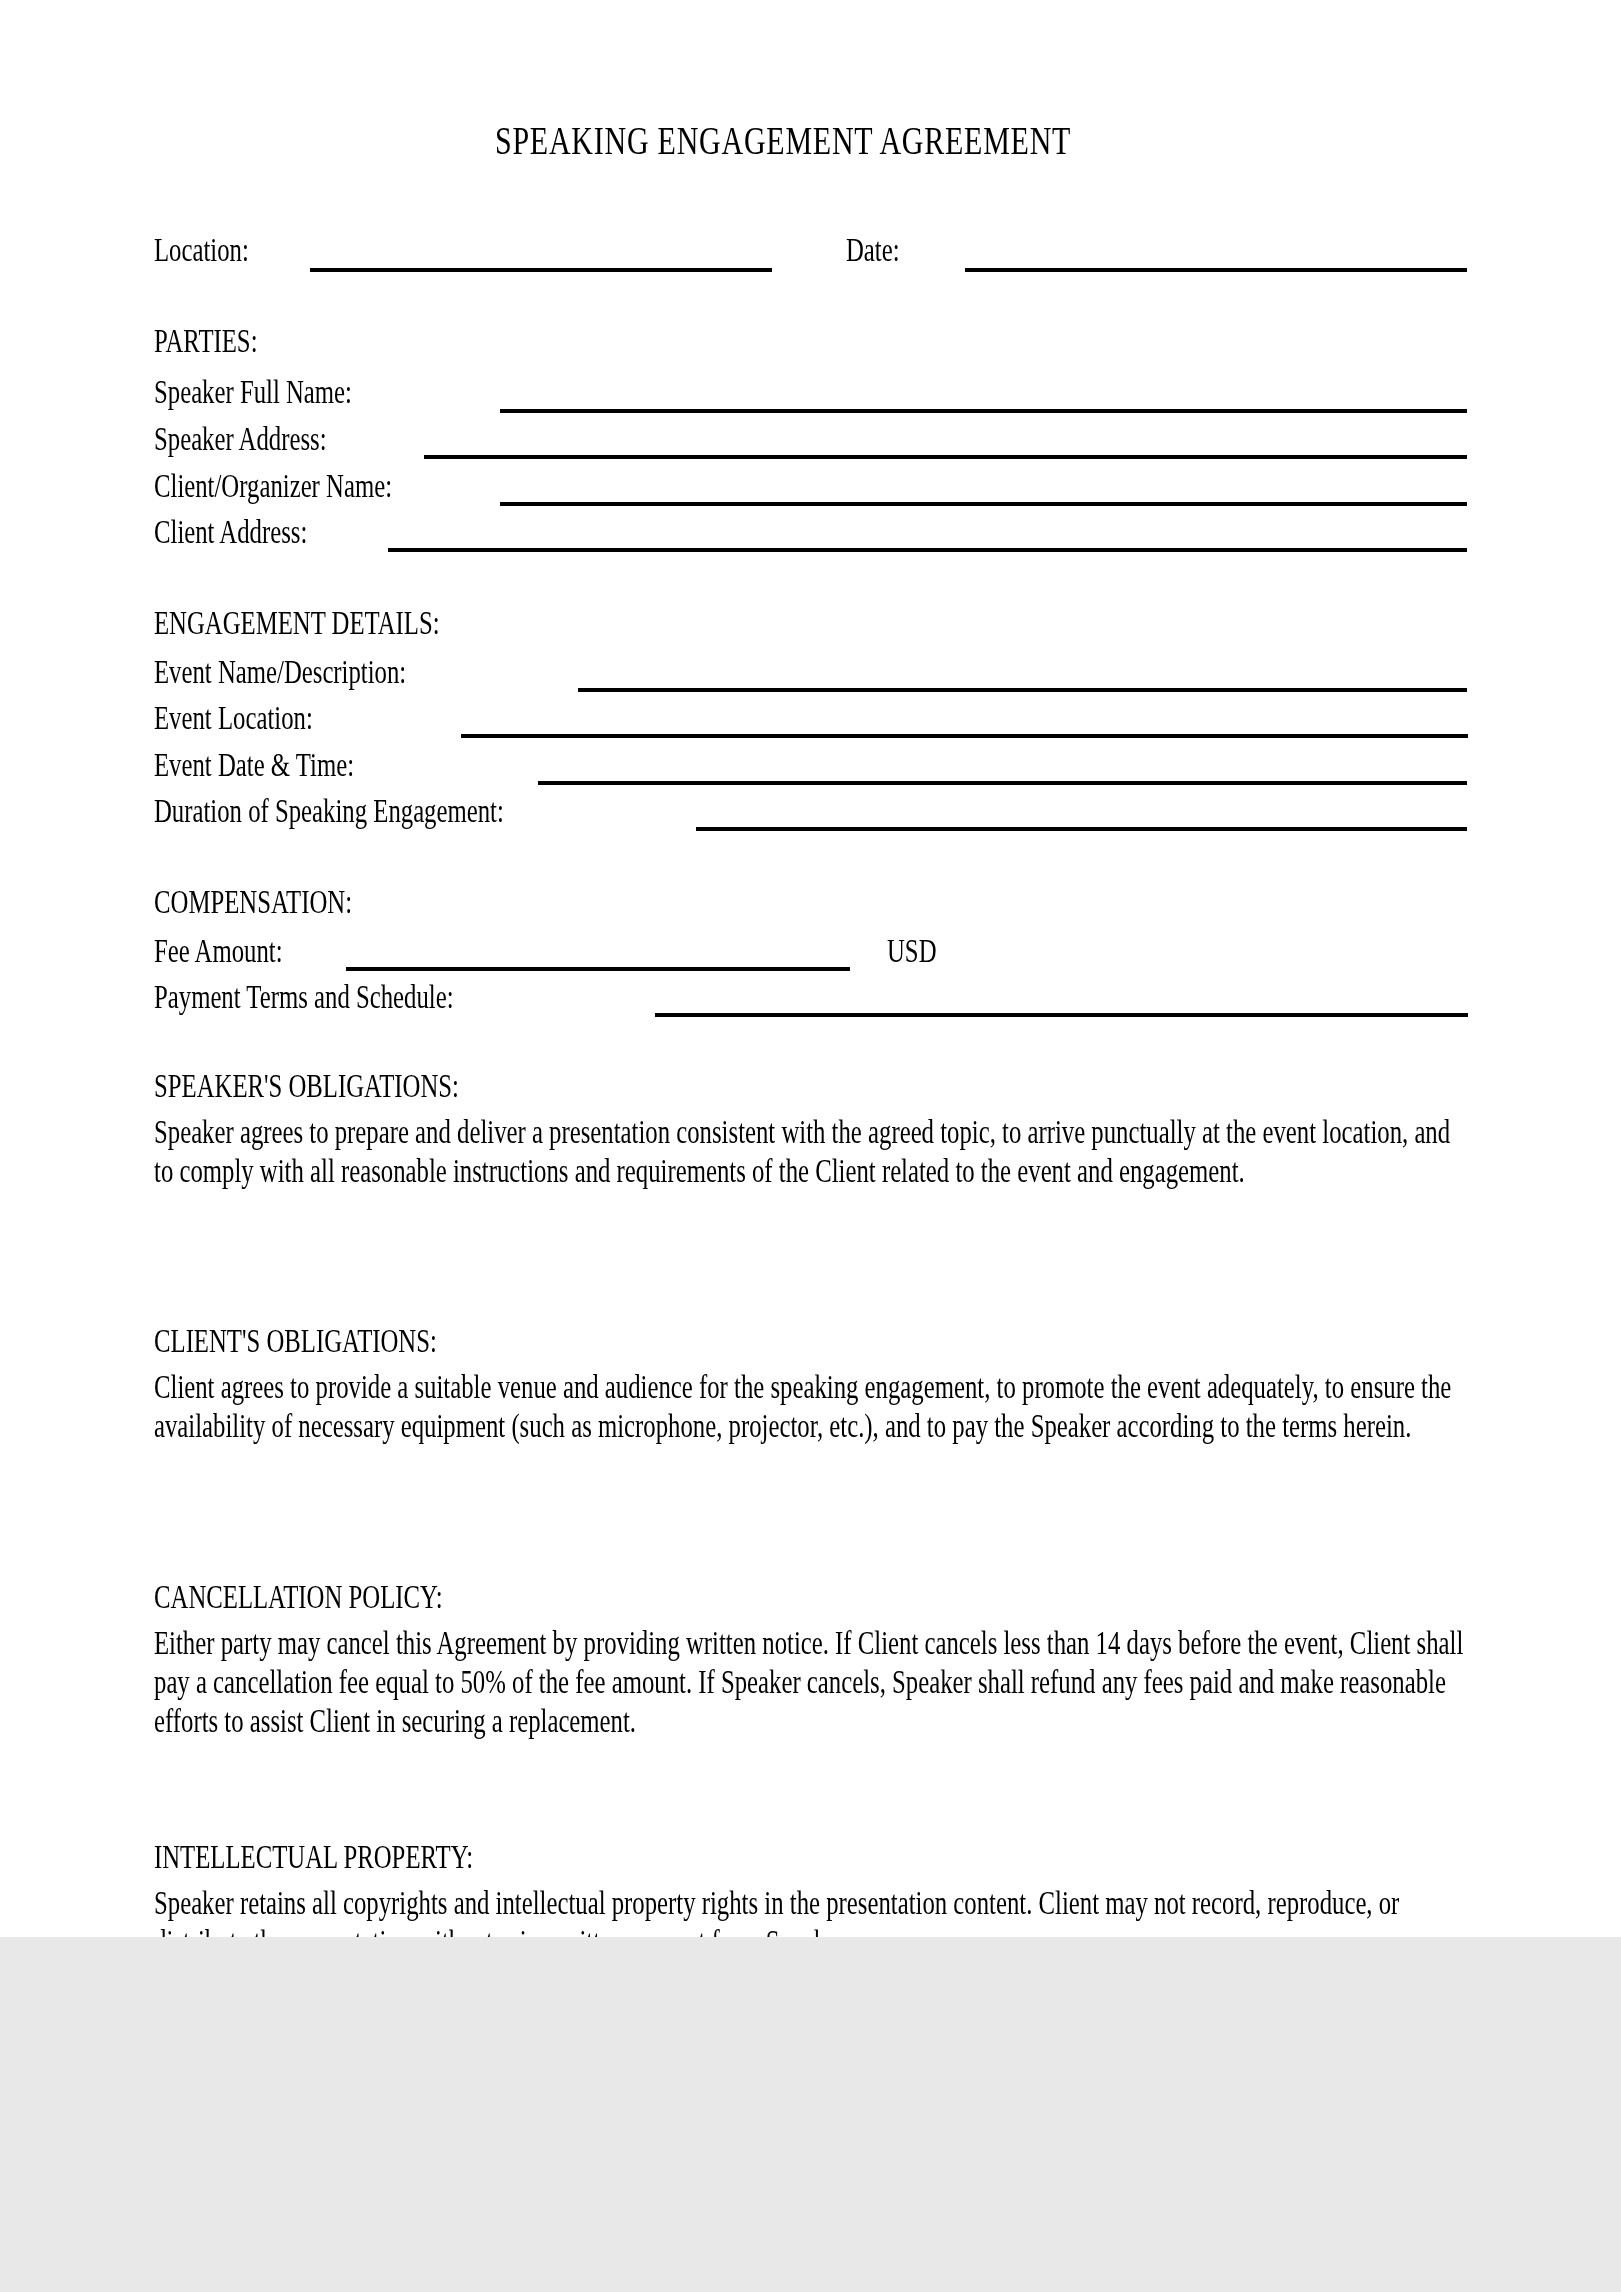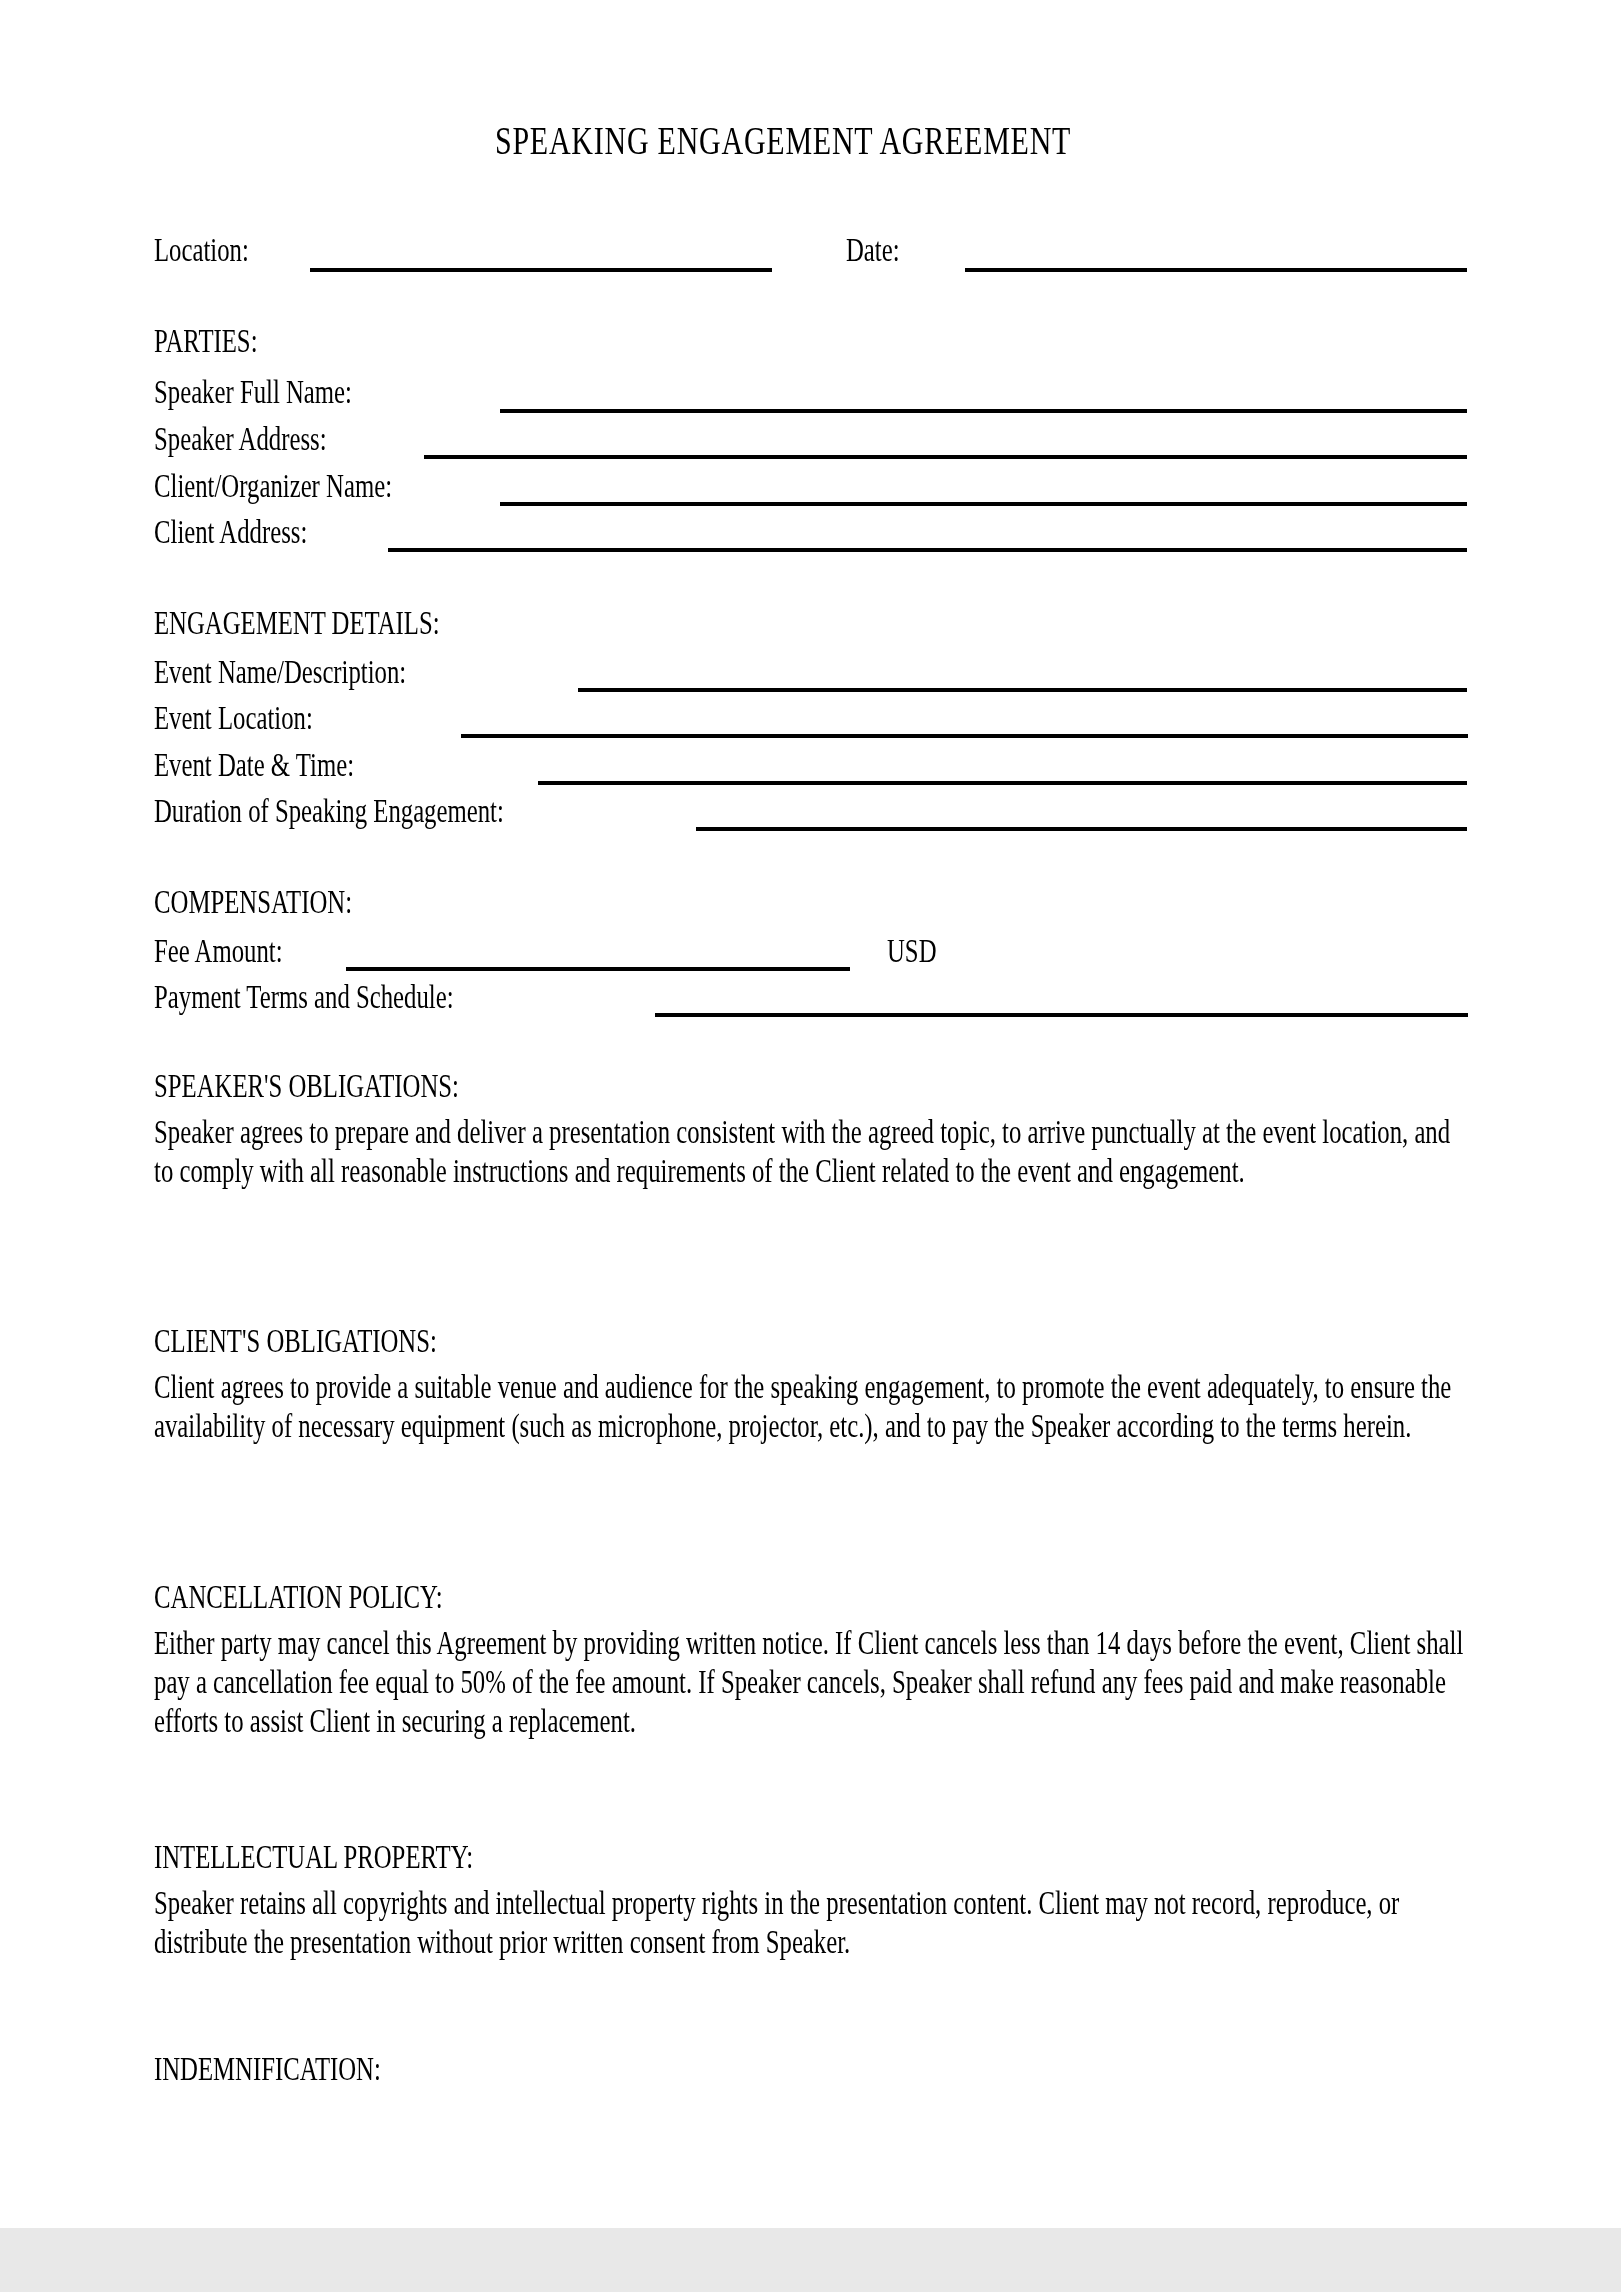--- a/index.html
+++ b/index.html
@@ -1,19 +1,19 @@
 <!DOCTYPE html>
 <html><head>
 <meta charset="utf-8">
 <style>
   html, body { margin: 0; padding: 0; background: #e8e8e8; }
   .page {
     position: relative;
     width: 1621px;
-    height: 2228px;
+    height: 1937px;
     background: #ffffff;
     font-family: "Liberation Serif", "DejaVu Serif", serif;
     color: #000;
     overflow: hidden;
   }
   .txt {
     position: absolute;
     font-size: 33px;
     line-height: 39px;
     white-space: nowrap;

